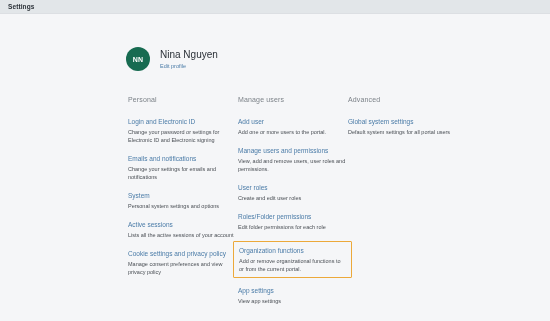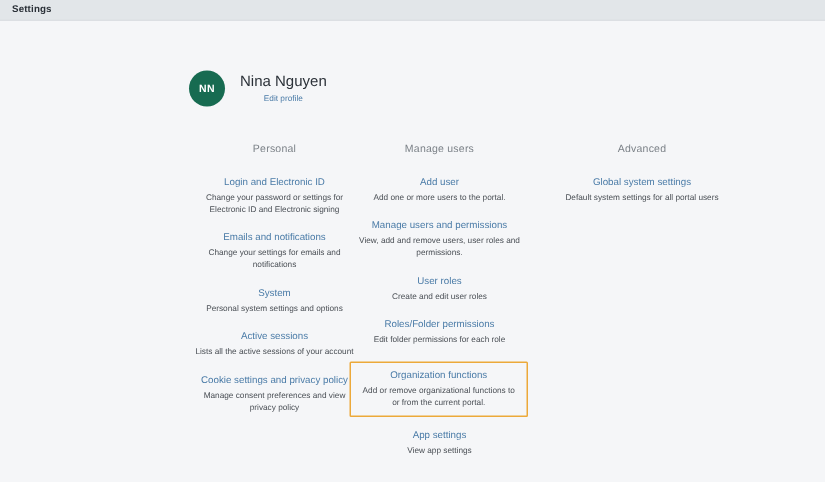--- a/index.html
+++ b/index.html
@@ -30,21 +30,20 @@
     font-weight: bold;
     color: #2b3138;
     letter-spacing: 0.1px;
   }
 
   
   .page {
     position: relative;
     height: 252px;
     background: #f5f6f8;
-    text-align: center;
   }
 
   
   .profile {
     position: absolute;
     left: 126px;
     top: 33px;
     display: flex;
     align-items: center;
   }

